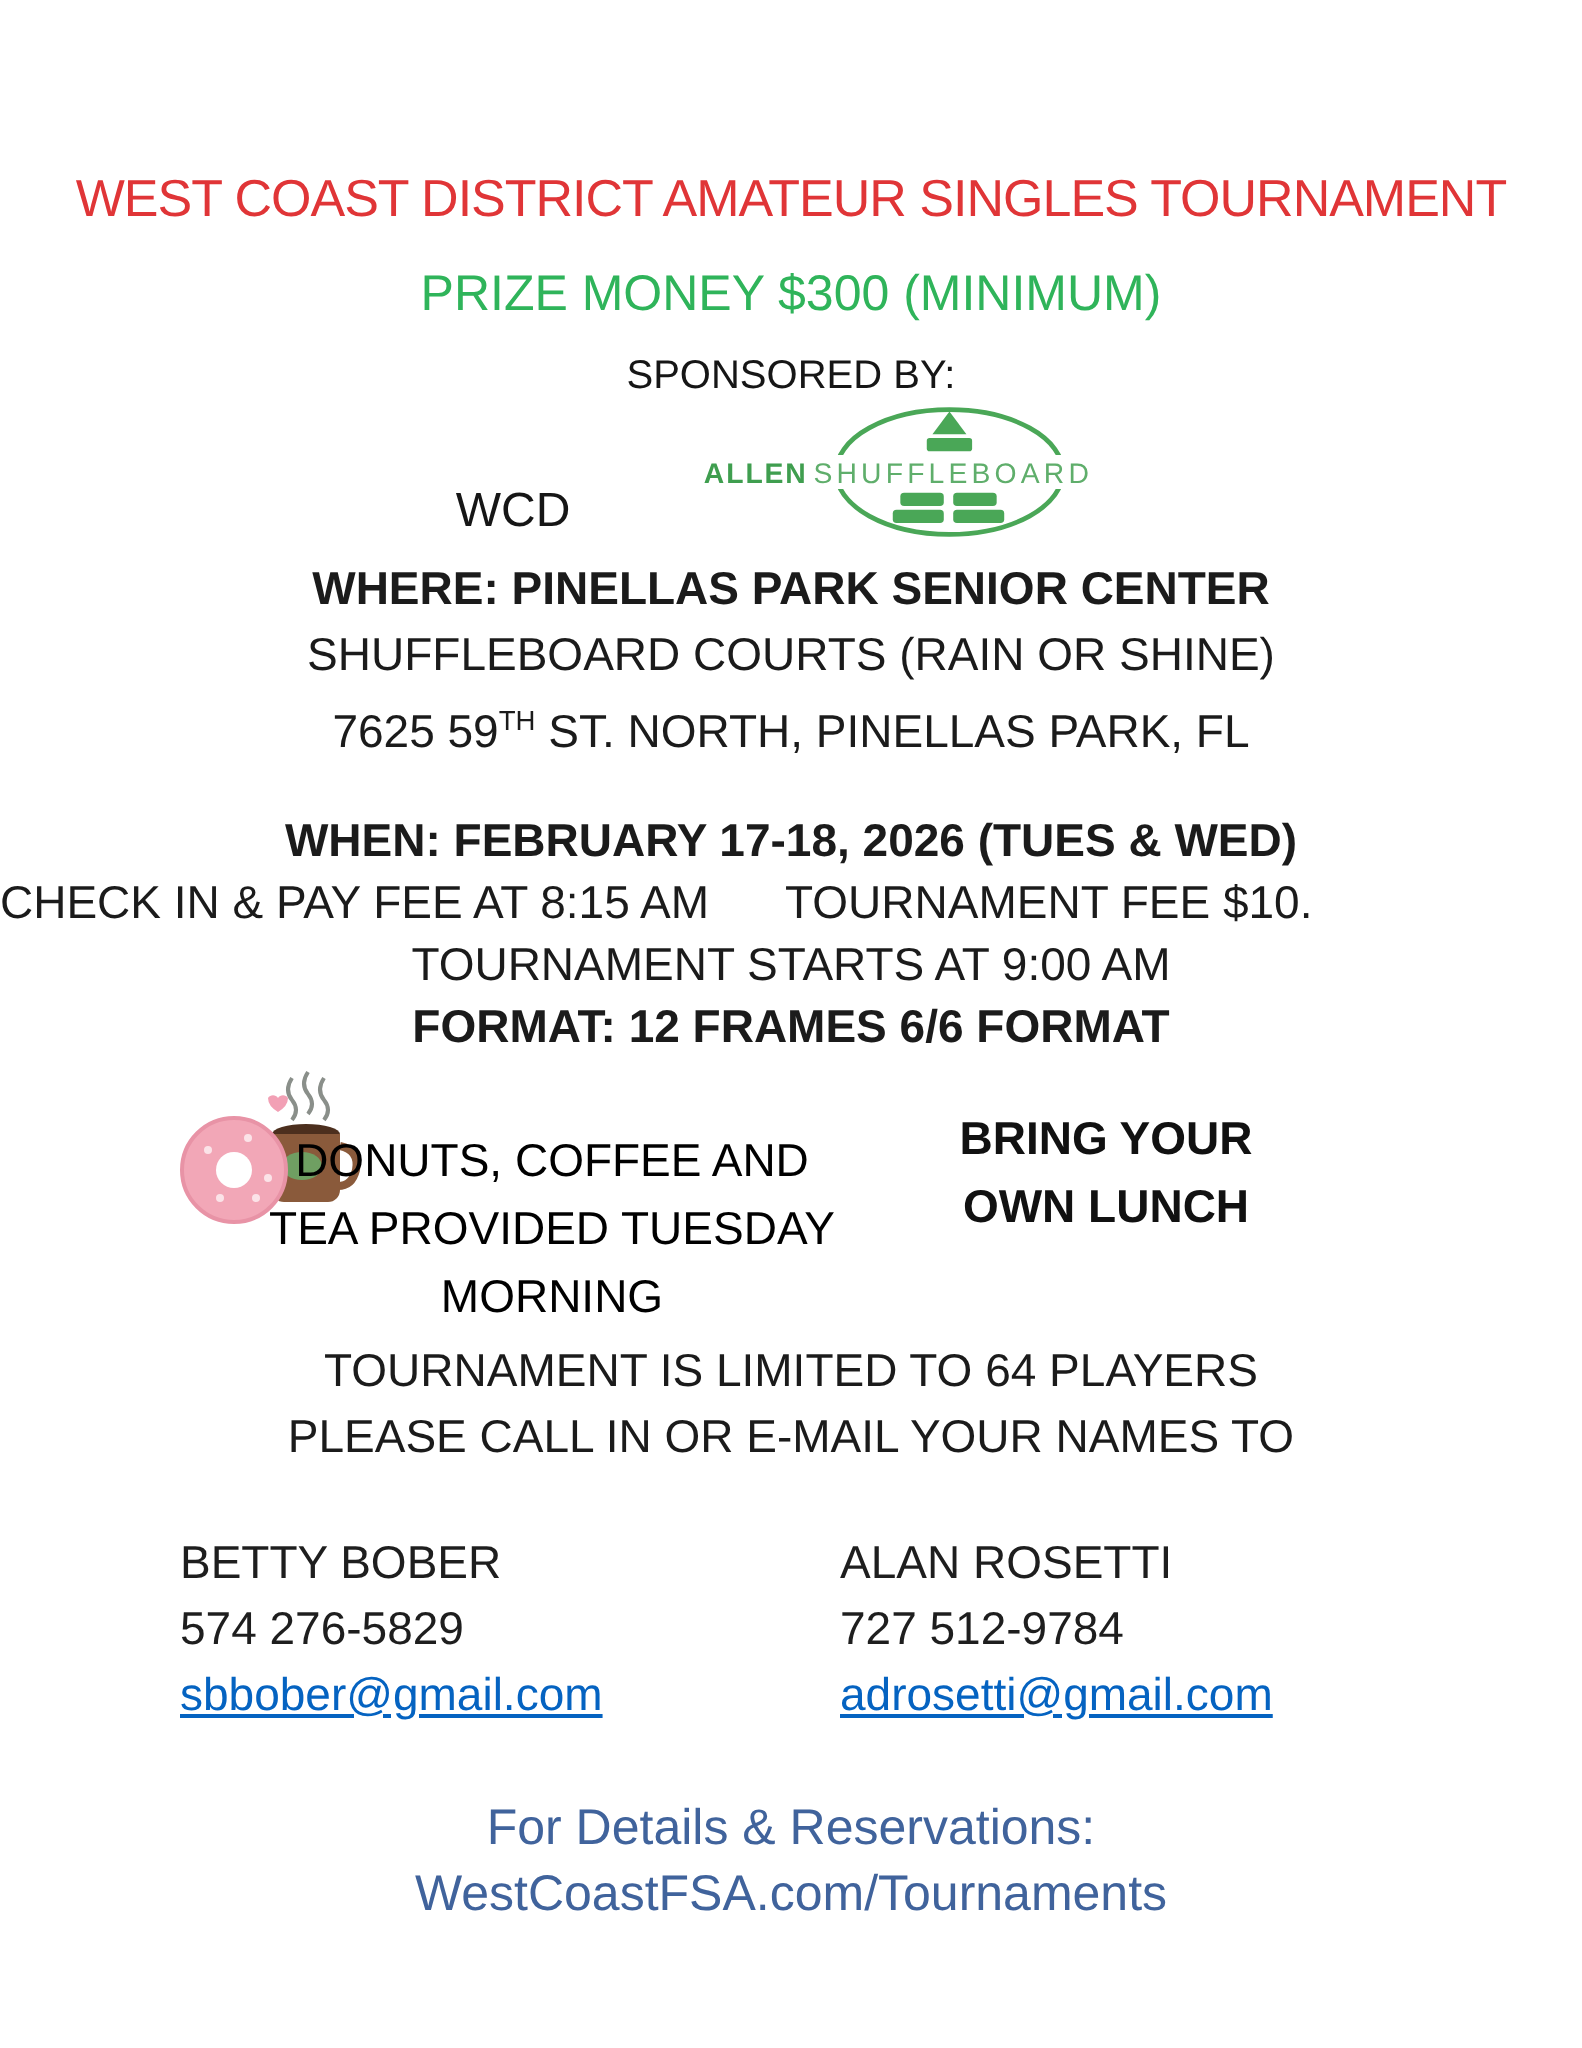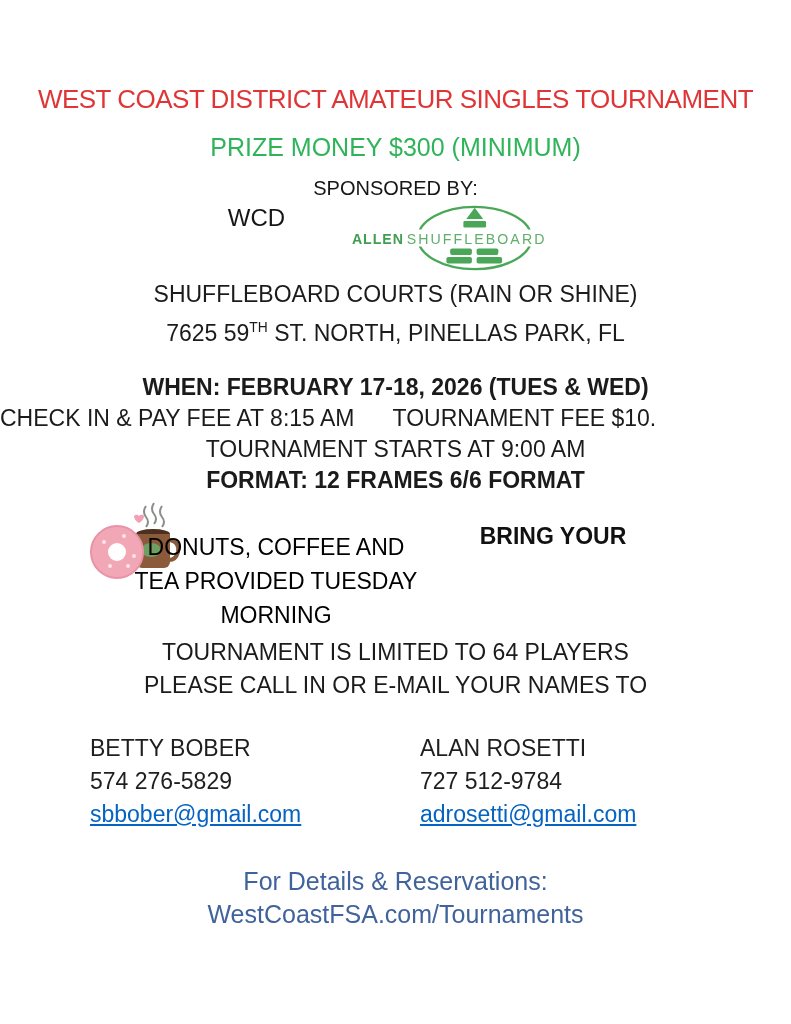--- a/index.html
+++ b/index.html
@@ -21,21 +21,21 @@
   .prize{
     margin-top:18px;font-size:25px;line-height:30px;
     color:#2fb45a;text-align:center;font-weight:500;
   }
   .sponsored{
     margin-top:14px;font-size:20px;line-height:24px;
     text-align:center;color:#161616;
   }
   .sponsor-row{
     margin-top:4px;height:66px;
-    display:flex;align-items:flex-start;justify-content:center;gap:58px;
+    display:flex;align-items:flex-end;justify-content:center;gap:58px;
   }
   .wcd{font-size:24px;color:#161616;}
   .body-line{font-size:23px;line-height:33px;text-align:center;color:#1b1b1b;}
   .when-line{font-size:23px;line-height:31px;text-align:center;color:#1b1b1b;}
   .bold{font-weight:700;}
   .where-block{margin-top:8px;}
   .spacer{height:22px;}
   .fee-row{display:flex;justify-content:flex-start;gap:38px;}
   sup.th{font-size:60%;vertical-align:super;}
   .refresh{position:relative;height:136px;margin-top:4px;}
@@ -80,20 +80,21 @@
         <rect x="140" y="47" width="23" height="7" rx="2"></rect>
         <rect x="108" y="56" width="27" height="7" rx="2"></rect>
         <rect x="140" y="56" width="27" height="7" rx="2"></rect>
       </g>
       <text x="8" y="42" font-size="15" font-weight="700" letter-spacing="1" fill="#3f9e4f">ALLEN</text>
       <text x="66" y="42" font-size="15" letter-spacing="2.2" fill="#5fae6b">SHUFFLEBOARD</text>
     </svg>
   </div>
 
   <div class="where-block">
+    <div class="body-line bold">WHERE: PINELLAS PARK SENIOR CENTER</div>
     <div class="body-line">SHUFFLEBOARD COURTS (RAIN OR SHINE)</div>
     <div class="body-line"><span>7625 59</span><sup class="th">TH</sup><span> ST. NORTH, PINELLAS PARK, FL</span></div>
   </div>
 
   <div class="spacer"></div>
 
   <div>
     <div class="when-line bold">WHEN: FEBRUARY 17-18, 2026 (TUES &amp; WED)</div>
     <div class="when-line fee-row">
       <span>CHECK IN &amp; PAY FEE AT 8:15 AM</span>
@@ -125,20 +126,21 @@
         <circle cx="38" cy="66" r="2"></circle>
       </g>
     </svg>
     <div class="refresh-left">
       <div>DONUTS, COFFEE AND</div>
       <div>TEA PROVIDED TUESDAY</div>
       <div>MORNING</div>
     </div>
     <div class="refresh-right">
       <div>BRING YOUR</div>
+      <div>OWN LUNCH</div>
     </div>
   </div>
 
   <div class="body-line">TOURNAMENT IS LIMITED TO 64 PLAYERS</div>
   <div class="body-line">PLEASE CALL IN OR E-MAIL YOUR NAMES TO</div>
 
   <div class="contacts">
     <div class="contact-col">
       <div>BETTY BOBER</div>
       <div>574 276-5829</div>

